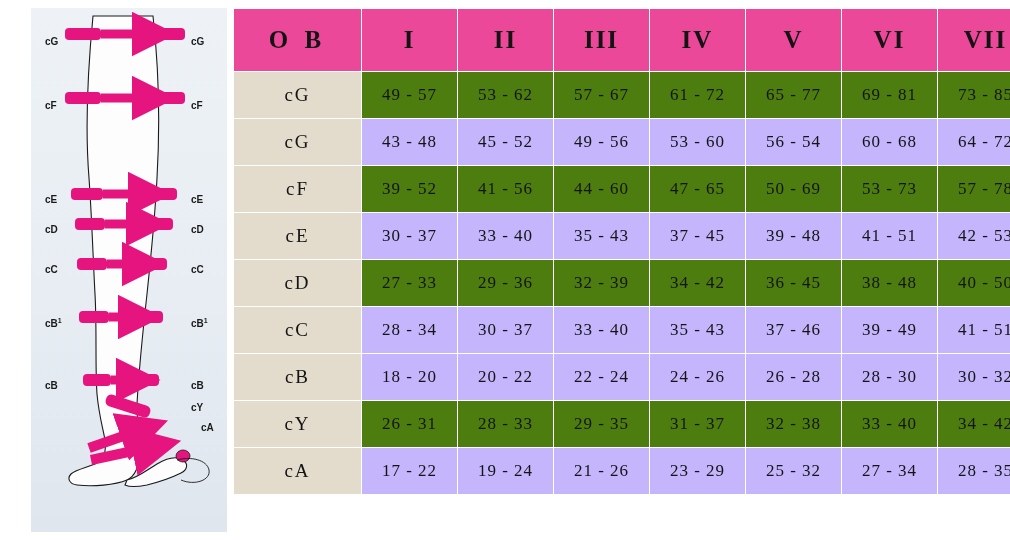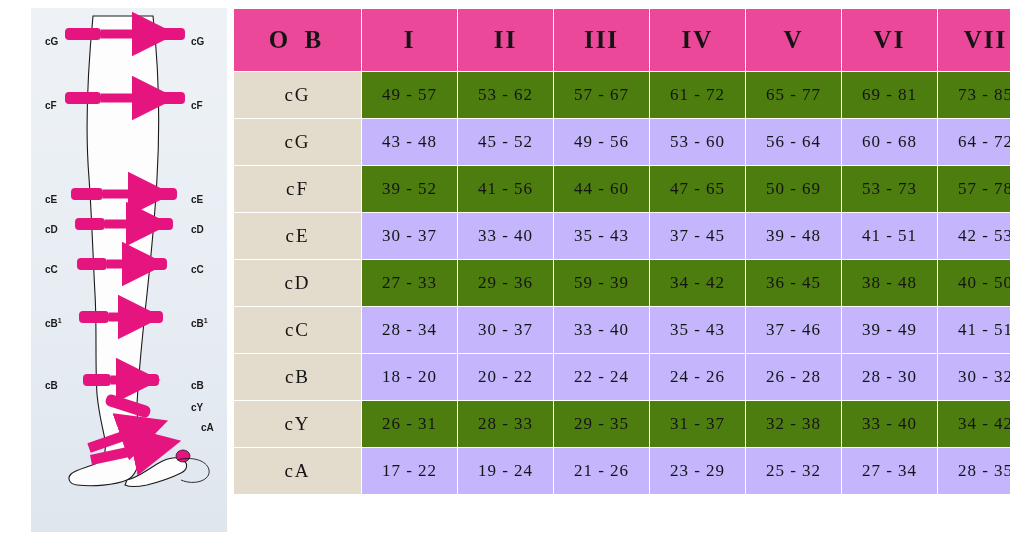--- a/index.html
+++ b/index.html
@@ -207,21 +207,21 @@
           <td>65 - 77</td>
           <td>69 - 81</td>
           <td>73 - 85</td>
         </tr>
         <tr class="even">
           <td><span>cG</span></td>
           <td>43 - 48</td>
           <td>45 - 52</td>
           <td>49 - 56</td>
           <td>53 - 60</td>
-          <td>56 - 64</td>
+          <td>56 - 54</td>
           <td>60 - 68</td>
           <td>64 - 72</td>
         </tr>
         <tr class="odd">
           <td><span>cF</span></td>
           <td>39 - 52</td>
           <td>41 - 56</td>
           <td>44 - 60</td>
           <td>47 - 65</td>
           <td>50 - 69</td>
@@ -235,21 +235,21 @@
           <td>35 - 43</td>
           <td>37 - 45</td>
           <td>39 - 48</td>
           <td>41 - 51</td>
           <td>42 - 53</td>
         </tr>
         <tr class="odd">
           <td><span>cD</span></td>
           <td>27 - 33</td>
           <td>29 - 36</td>
-          <td>59 - 39</td>
+          <td>32 - 39</td>
           <td>34 - 42</td>
           <td>36 - 45</td>
           <td>38 - 48</td>
           <td>40 - 50</td>
         </tr>
         <tr class="even">
           <td><span>cC</span></td>
           <td>28 - 34</td>
           <td>30 - 37</td>
           <td>33 - 40</td>

